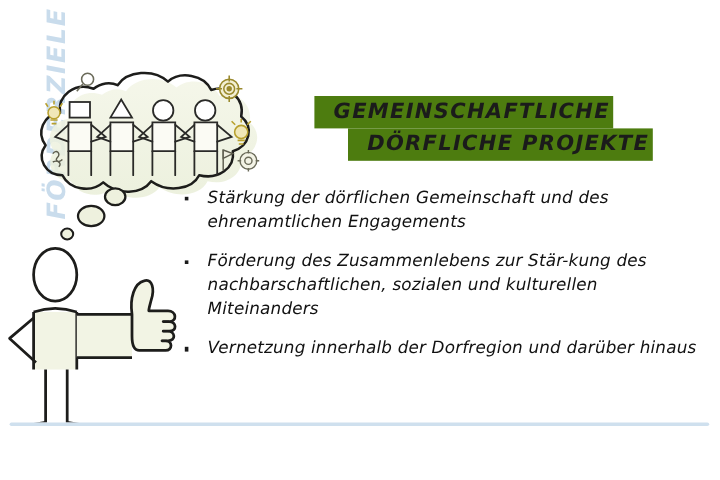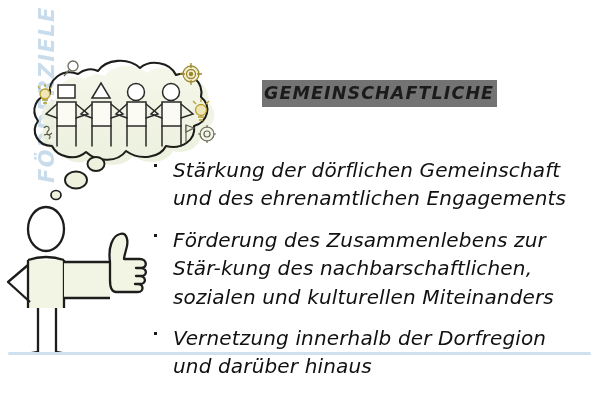--- a/index.html
+++ b/index.html
@@ -46,48 +46,48 @@
 
   
   #heading {
     position: absolute;
     left: 262px;
     top: 80px;
     width: 330px;
   }
   .head-line {
     display: inline-block;
-    background: #737373;
+    background: #4d7c0f;
     color: #1b1b1b;
     font-family: "DejaVu Sans", sans-serif;
     font-style: italic;
     font-weight: 700;
     font-size: 17.5px;
     letter-spacing: 1.1px;
     line-height: 1.42;
-    padding: 1px 3px 1px 2px;
+    padding: 1px 3px 1px 16px;
     white-space: nowrap;
   }
   .head-row-2 { margin-left: 28px; }
 
   
   #bullets {
     position: absolute;
     left: 152px;
     top: 156px;
     width: 432px;
   }
   .bullet {
     position: relative;
     padding-left: 21px;
     margin-bottom: 13px;
     color: #111111;
     font-family: "DejaVu Sans", sans-serif;
     font-style: italic;
-    font-size: 20px;
+    font-size: 14px;
     line-height: 1.42;
     letter-spacing: 0.15px;
   }
   .bullet:last-child { margin-bottom: 0; }
   .bullet .dot {
     position: absolute;
     left: 2px;
     top: 8px;
     width: 3.4px;
     height: 3.4px;
@@ -248,20 +248,23 @@
 
       <path d="M38 286 L38 330 L26 332" stroke="#1d1d1b" stroke-width="2.3" fill="none" stroke-linejoin="round"></path>
       <path d="M56 286 L56 330 L68 332" stroke="#1d1d1b" stroke-width="2.3" fill="none" stroke-linejoin="round"></path>
     </g>
   </svg>
 
   <div id="heading">
     <div class="head-row-1">
       <span class="head-line">GEMEINSCHAFTLICHE</span>
     </div>
+    <div class="head-row-2">
+      <span class="head-line">DÖRFLICHE PROJEKTE</span>
+    </div>
   </div>
 
   <div id="bullets">
     <div class="bullet">
       <span class="dot"></span>
       <span>Stärkung der dörflichen Gemeinschaft und des ehrenamtlichen Engagements</span>
     </div>
     <div class="bullet">
       <span class="dot"></span>
       <span>Förderung des Zusammenlebens zur Stär-kung des nachbarschaftlichen, sozialen und kulturellen Miteinanders</span>

